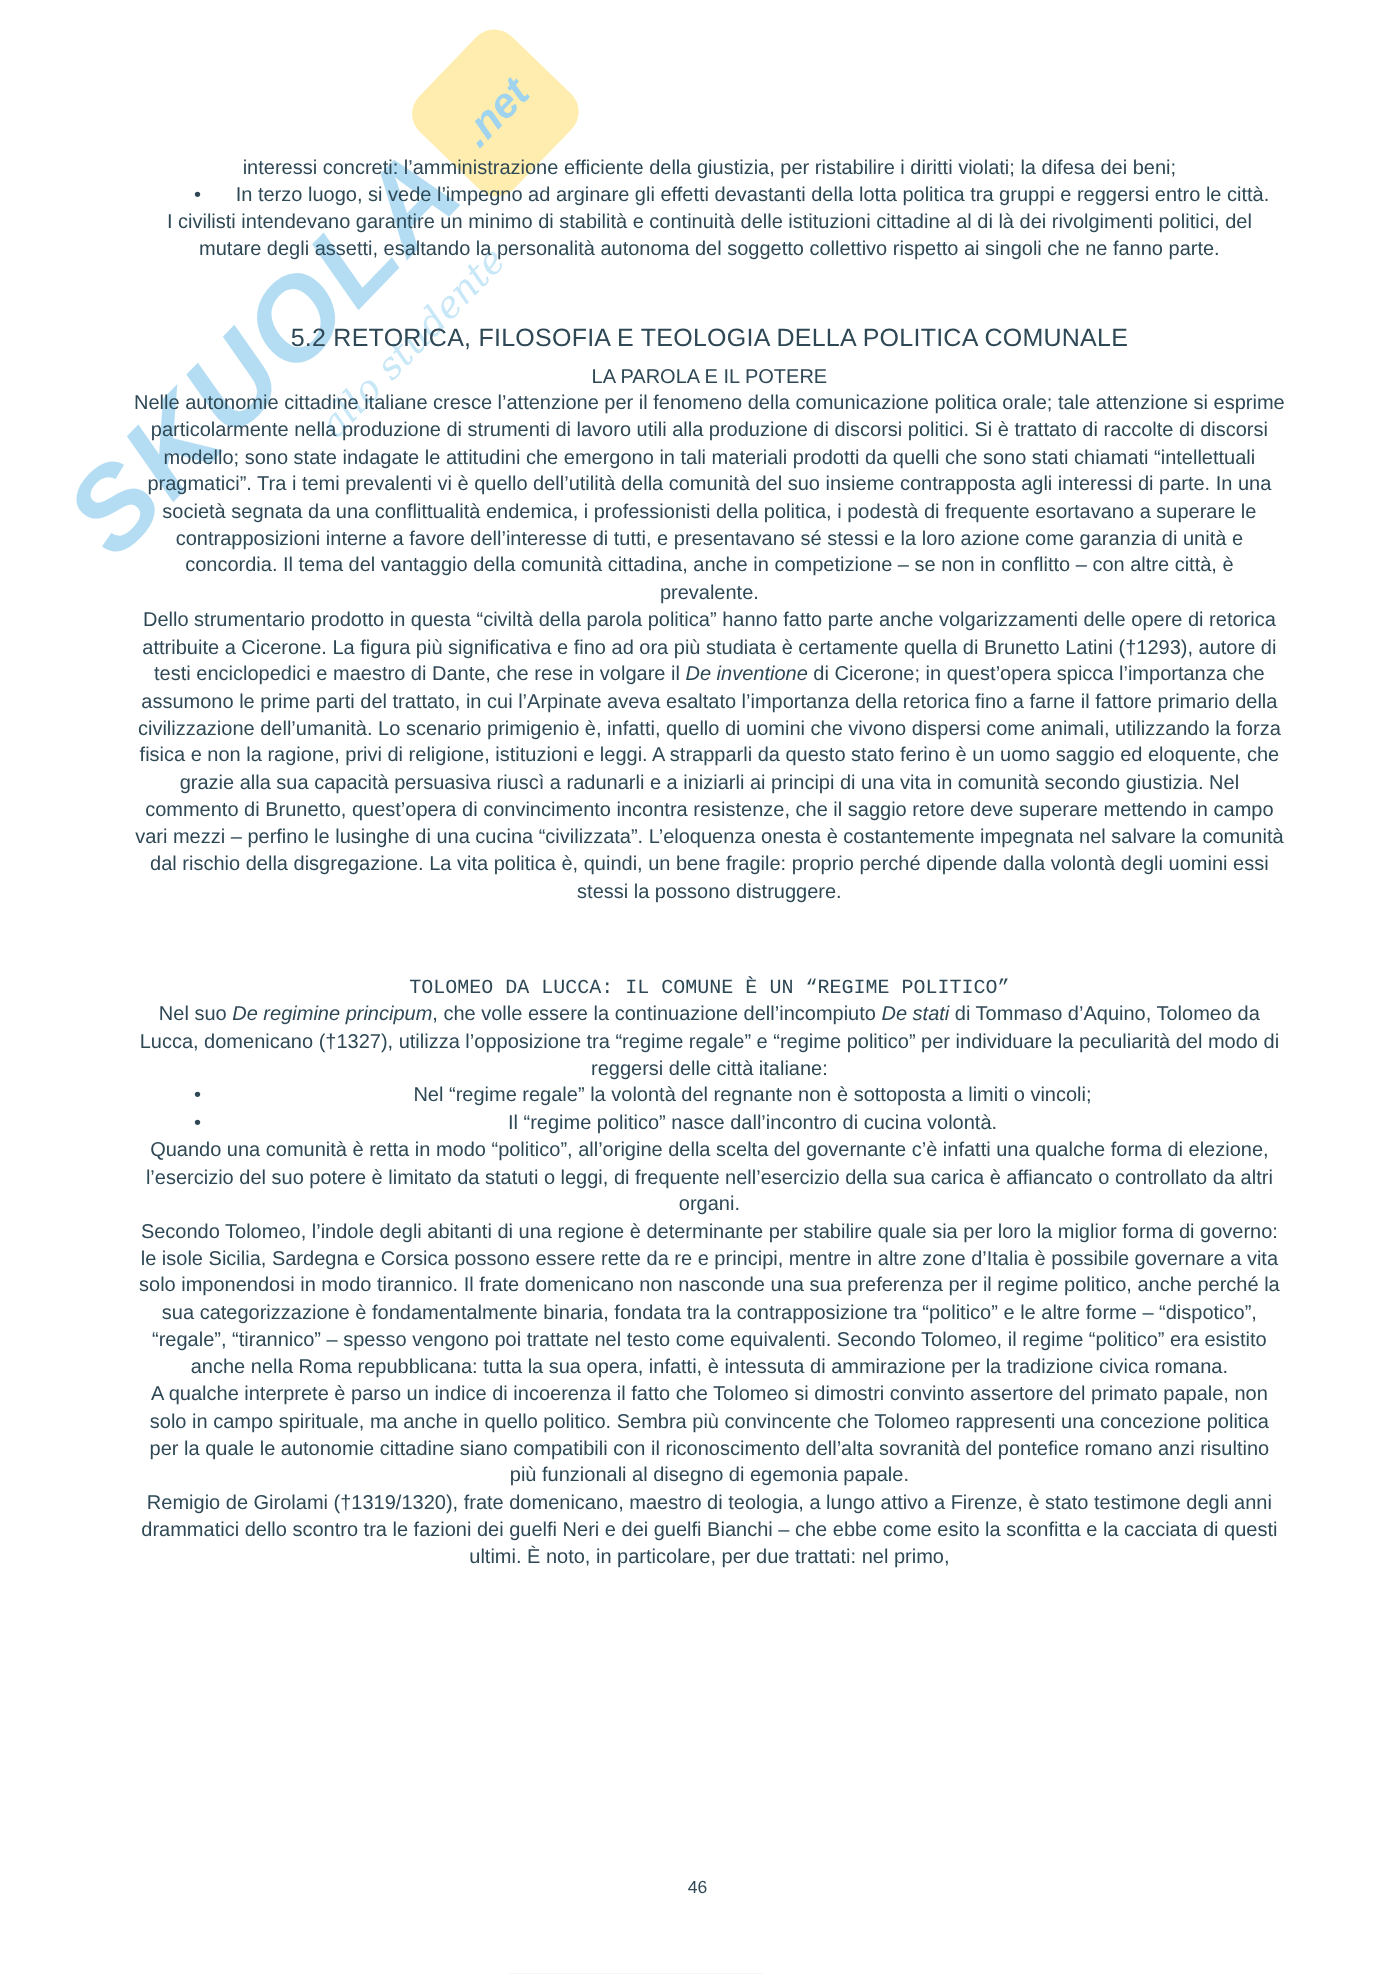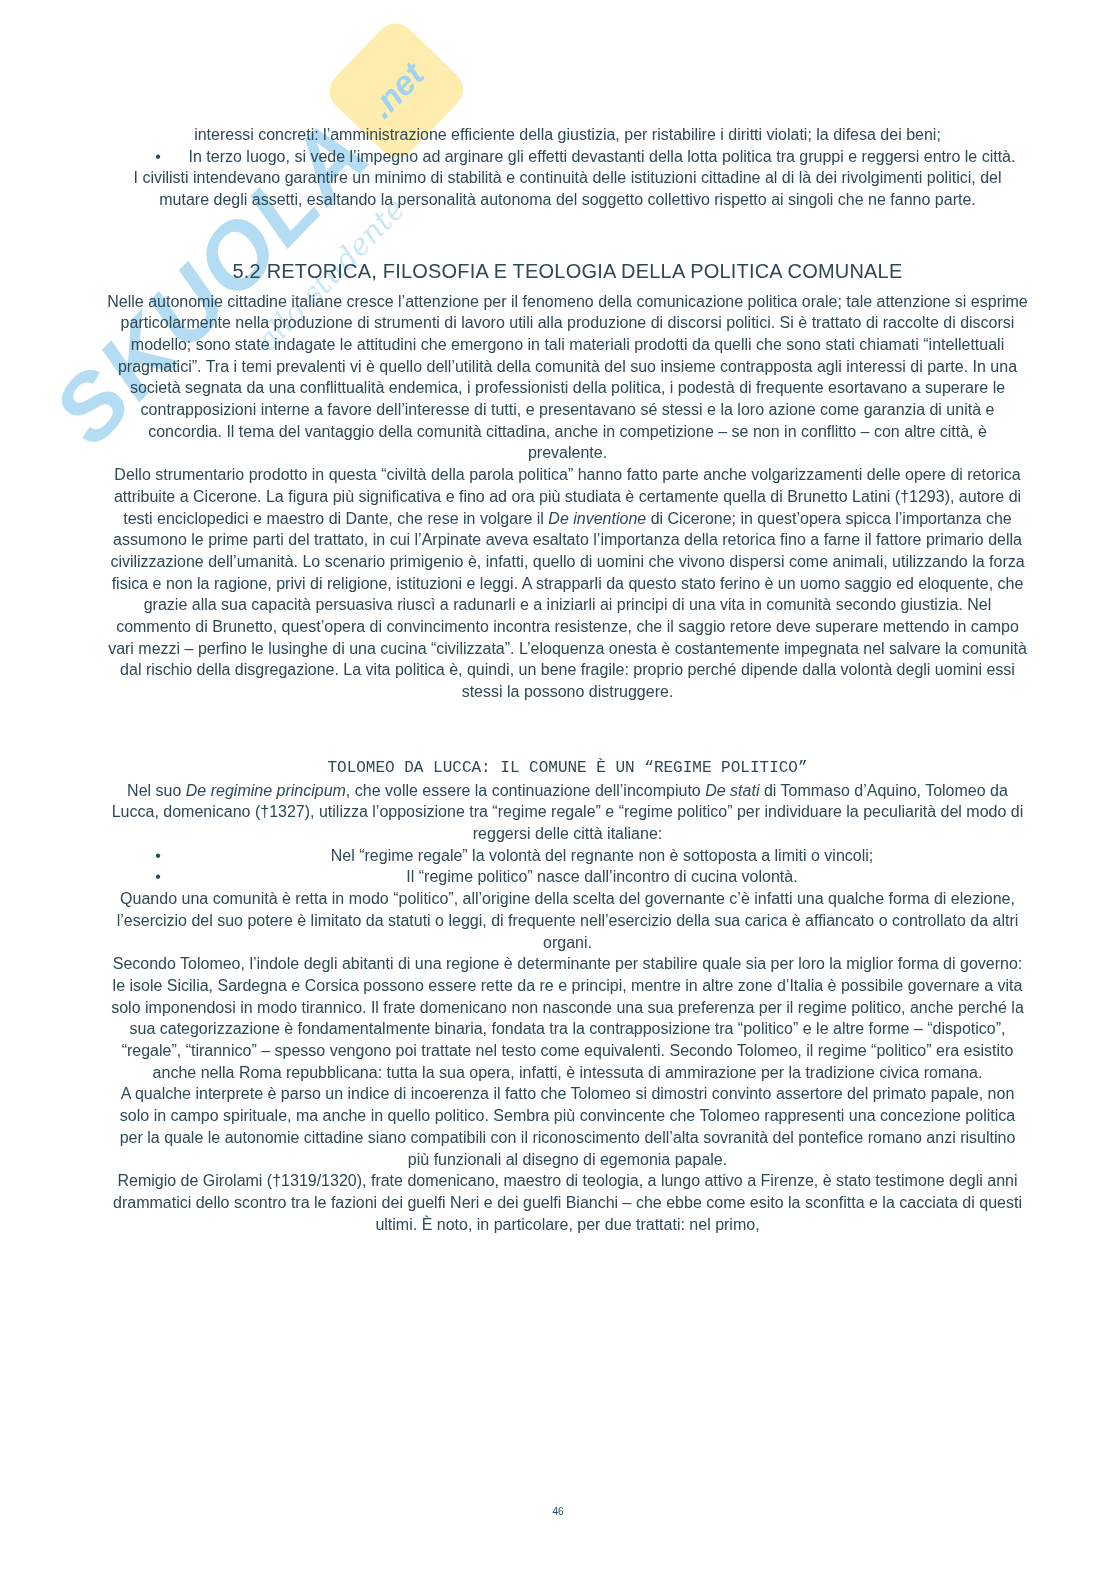--- a/index.html
+++ b/index.html
@@ -95,21 +95,21 @@
     margin-bottom: 8px;
     letter-spacing: 0.2px;
   }
   .gap-before { margin-top: 55px !important; font-family: Liberation Mono, monospace; }
   .page-number {
     position: absolute;
     bottom: 62px;
     left: 0;
     right: 0;
     text-align: center;
-    font-size: 10px;
+    font-size: 14px;
     color: #2e4855;
     z-index: 1;
   }
 </style>
 </head>
 <body>
 
 <div class="page">
 
   <div class="watermark" aria-hidden="true">
@@ -130,20 +130,21 @@
 
     <div class="bullet-row">
       <span class="dot">•</span>
       <p class="bullet-text">In terzo luogo, si vede l’impegno ad arginare gli effetti devastanti della lotta politica tra gruppi e reggersi entro le città.</p>
     </div>
 
     <p>I civilisti intendevano garantire un minimo di stabilità e continuità delle istituzioni cittadine al di là dei rivolgimenti politici, del mutare degli assetti, esaltando la personalità autonoma del soggetto collettivo rispetto ai singoli che ne fanno parte.</p>
 
     <h1 class="section">5.2 RETORICA, FILOSOFIA E TEOLOGIA DELLA POLITICA COMUNALE</h1>
 
+    <p class="sub">LA PAROLA E IL POTERE</p>
     <p>Nelle autonomie cittadine italiane cresce l’attenzione per il fenomeno della comunicazione politica orale; tale attenzione si esprime particolarmente nella produzione di strumenti di lavoro utili alla produzione di discorsi politici. Si è trattato di raccolte di discorsi modello; sono state indagate le attitudini che emergono in tali materiali prodotti da quelli che sono stati chiamati “intellettuali pragmatici”. Tra i temi prevalenti vi è quello dell’utilità della comunità del suo insieme contrapposta agli interessi di parte. In una società segnata da una conflittualità endemica, i professionisti della politica, i podestà di frequente esortavano a superare le contrapposizioni interne a favore dell’interesse di tutti, e presentavano sé stessi e la loro azione come garanzia di unità e concordia. Il tema del vantaggio della comunità cittadina, anche in competizione – se non in conflitto – con altre città, è prevalente.</p>
     <p><span>Dello strumentario prodotto in questa “civiltà della parola politica” hanno fatto parte anche volgarizzamenti delle opere di retorica attribuite a Cicerone. La figura più significativa e fino ad ora più studiata è certamente quella di Brunetto Latini (†1293), autore di testi enciclopedici e maestro di Dante, che rese in volgare il </span><i>De inventione</i><span> di Cicerone; in quest’opera spicca l’importanza che assumono le prime parti del trattato, in cui l’Arpinate aveva esaltato l’importanza della retorica fino a farne il fattore primario della civilizzazione dell’umanità. Lo scenario primigenio è, infatti, quello di uomini che vivono dispersi come animali, utilizzando la forza fisica e non la ragione, privi di religione, istituzioni e leggi. A strapparli da questo stato ferino è un uomo saggio ed eloquente, che grazie alla sua capacità persuasiva riuscì a radunarli e a iniziarli ai principi di una vita in comunità secondo giustizia. Nel commento di Brunetto, quest’opera di convincimento incontra resistenze, che il saggio retore deve superare mettendo in campo vari mezzi – perfino le lusinghe di una cucina “civilizzata”. L’eloquenza onesta è costantemente impegnata nel salvare la comunità dal rischio della disgregazione. La vita politica è, quindi, un bene fragile: proprio perché dipende dalla volontà degli uomini essi stessi la possono distruggere.</span></p>
 
     <p class="sub gap-before">TOLOMEO DA LUCCA: IL COMUNE È UN “REGIME POLITICO”</p>
     <p><span>Nel suo </span><i>De regimine principum</i><span>, che volle essere la continuazione dell’incompiuto </span><i>De stati</i><span> di Tommaso d’Aquino, Tolomeo da Lucca, domenicano (†1327), utilizza l’opposizione tra “regime regale” e “regime politico” per individuare la peculiarità del modo di reggersi delle città italiane:</span></p>
 
     <div class="bullet-row">
       <span class="dot">•</span>
       <p class="bullet-text">Nel “regime regale” la volontà del regnante non è sottoposta a limiti o vincoli;</p>
     </div>

